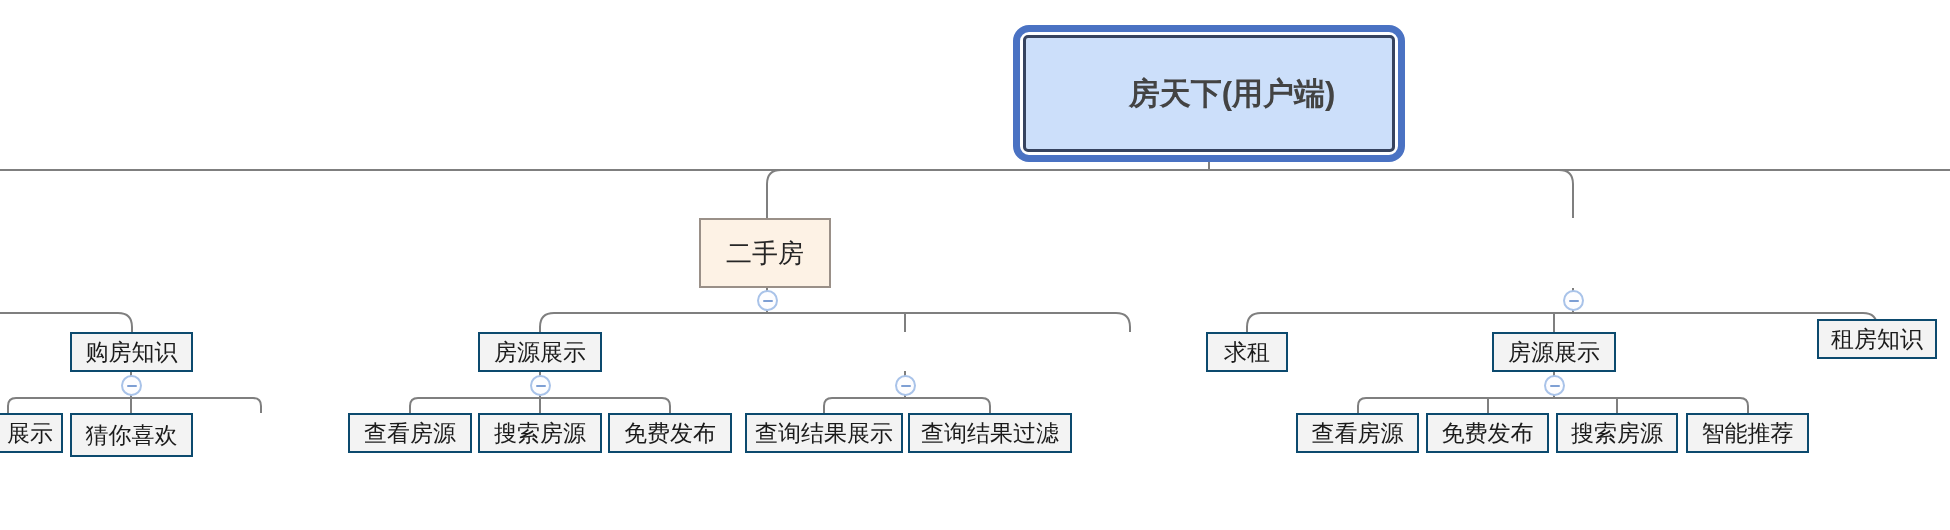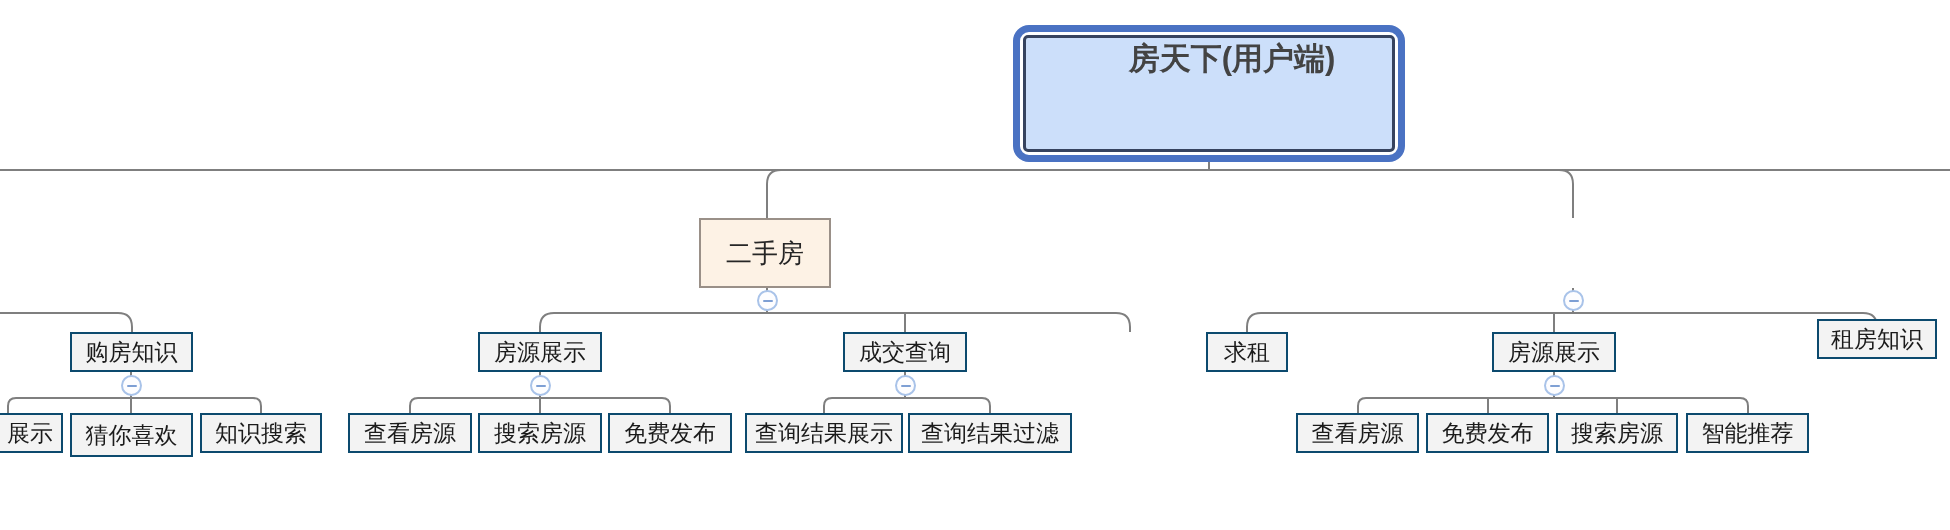--- a/index.html
+++ b/index.html
@@ -56,20 +56,21 @@
     background: #ffffff;
     padding: 3px;
   }
   .root-node {
     width: 100%; height: 100%;
     box-sizing: border-box;
     border: 3px solid #36435f;
     border-radius: 5px;
     background: #ccdffa;
     display: flex;
+    align-items: center;
     justify-content: center;
     font-size: 31px;
     font-weight: bold;
     color: #434343;
     white-space: nowrap;
     padding-left: 46px;
   }
   .collapse {
     position: absolute;
     width: 21px; height: 21px;
@@ -132,28 +133,26 @@
   <div class="root-ring">
     <div class="root-node">
       <span>房天下(用户端)</span>
     </div>
   </div>
 
   <div class="node branch" style="left:699px;top:218px;width:132px;height:70px;">二手房</div>
 
   <div class="node leaf" style="left:70px;top:332px;width:123px;height:40px;">购房知识</div>
   <div class="node leaf" style="left:478px;top:332px;width:124px;height:40px;">房源展示</div>
-  <div class="node leaf" style="left:843px;top:332px;width:124px;height:40px;">成交查询</div>
   <div class="node leaf" style="left:1206px;top:332px;width:82px;height:40px;">求租</div>
   <div class="node leaf" style="left:1492px;top:332px;width:124px;height:40px;">房源展示</div>
   <div class="node leaf" style="left:1817px;top:319px;width:120px;height:40px;">租房知识</div>
 
   <div class="node leaf clipped" style="left:-60px;top:413px;width:123px;height:40px;">展示</div>
   <div class="node leaf" style="left:70px;top:413px;width:123px;height:44px;">猜你喜欢</div>
-  <div class="node leaf" style="left:200px;top:413px;width:122px;height:40px;">知识搜索</div>
   <div class="node leaf" style="left:348px;top:413px;width:124px;height:40px;">查看房源</div>
   <div class="node leaf" style="left:478px;top:413px;width:124px;height:40px;">搜索房源</div>
   <div class="node leaf" style="left:608px;top:413px;width:124px;height:40px;">免费发布</div>
   <div class="node leaf" style="left:745px;top:413px;width:158px;height:40px;">查询结果展示</div>
   <div class="node leaf" style="left:908px;top:413px;width:164px;height:40px;">查询结果过滤</div>
   <div class="node leaf" style="left:1296px;top:413px;width:123px;height:40px;">查看房源</div>
   <div class="node leaf" style="left:1426px;top:413px;width:123px;height:40px;">免费发布</div>
   <div class="node leaf" style="left:1556px;top:413px;width:122px;height:40px;">搜索房源</div>
   <div class="node leaf" style="left:1686px;top:413px;width:123px;height:40px;">智能推荐</div>
 

